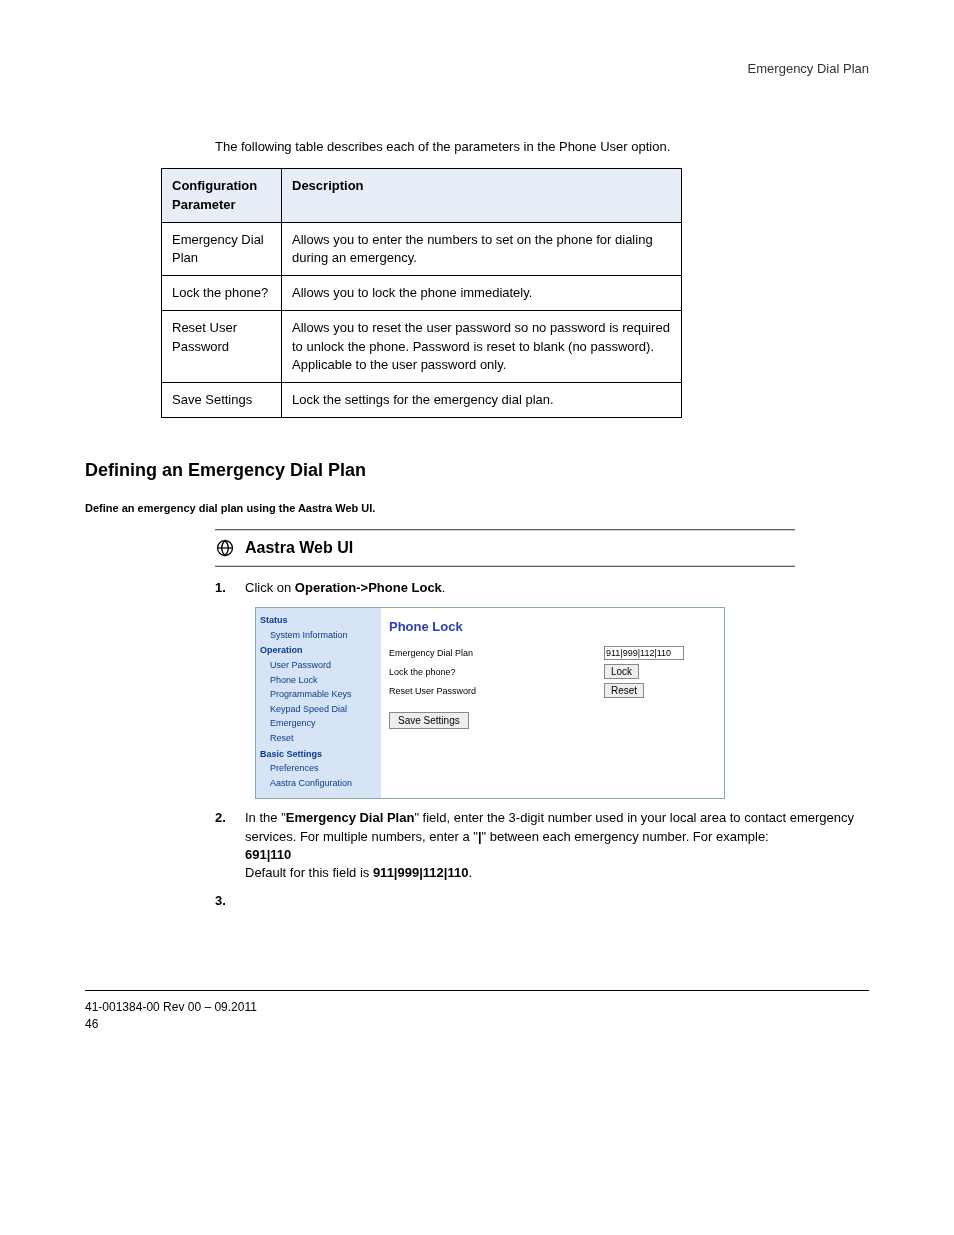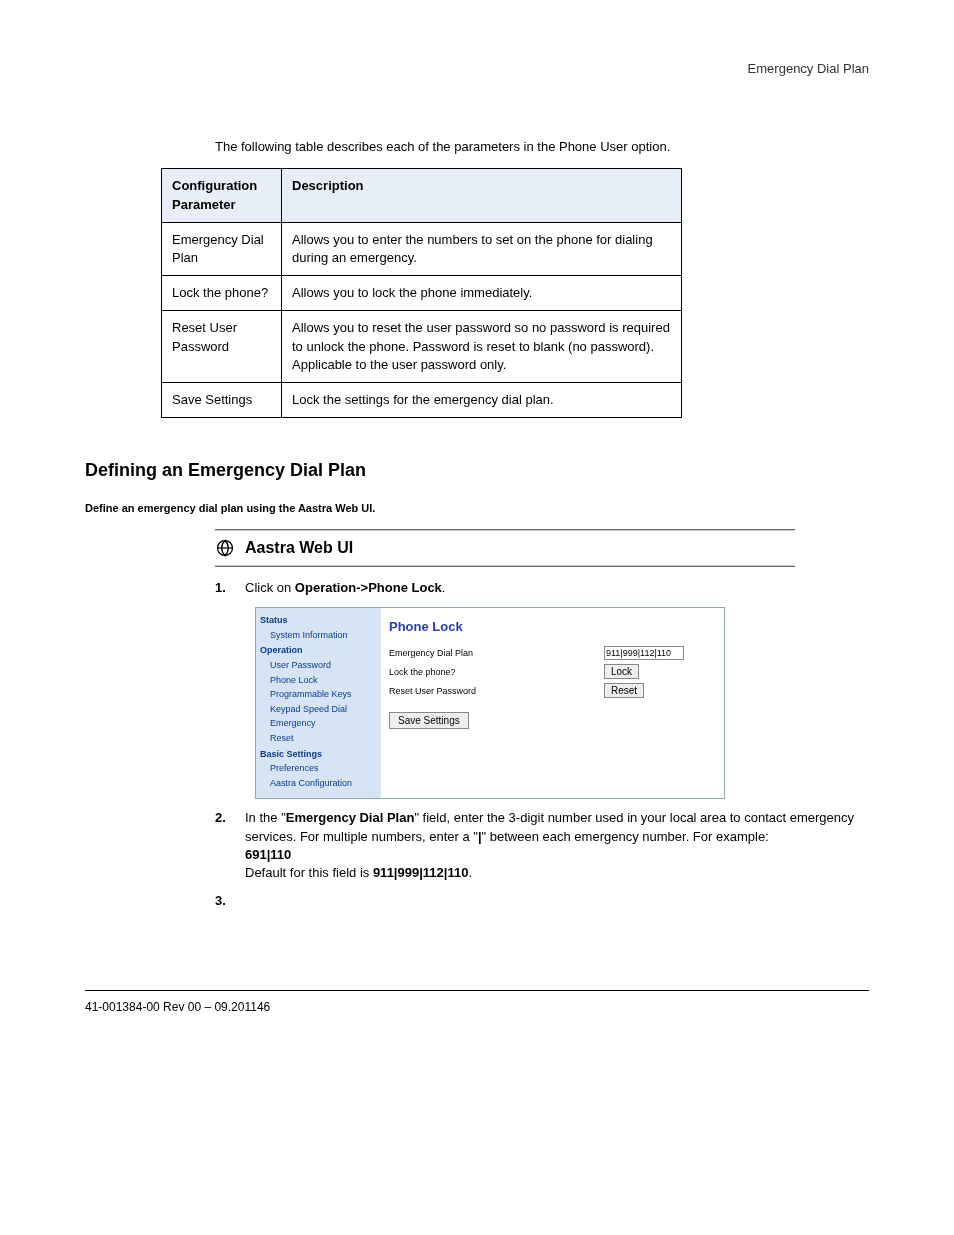--- a/index.html
+++ b/index.html
@@ -186,22 +186,23 @@
     background: #eee;
   }
 
   .footer-rule {
     border: none;
     border-top: 1px solid #000;
     margin: 80px 0 8px 0;
   }
   .footer {
     display: flex;
-    justify-content: flex-start;
+    justify-content: center;
     font-size: 12px;
+    flex-direction: column;
   }
 </style>
 </head>
 <body>
 
 <div class="top-label">Emergency Dial Plan</div>
 
 <p class="intro">The following table describes each of the parameters in the Phone User option.</p>
 
 <table class="params">

